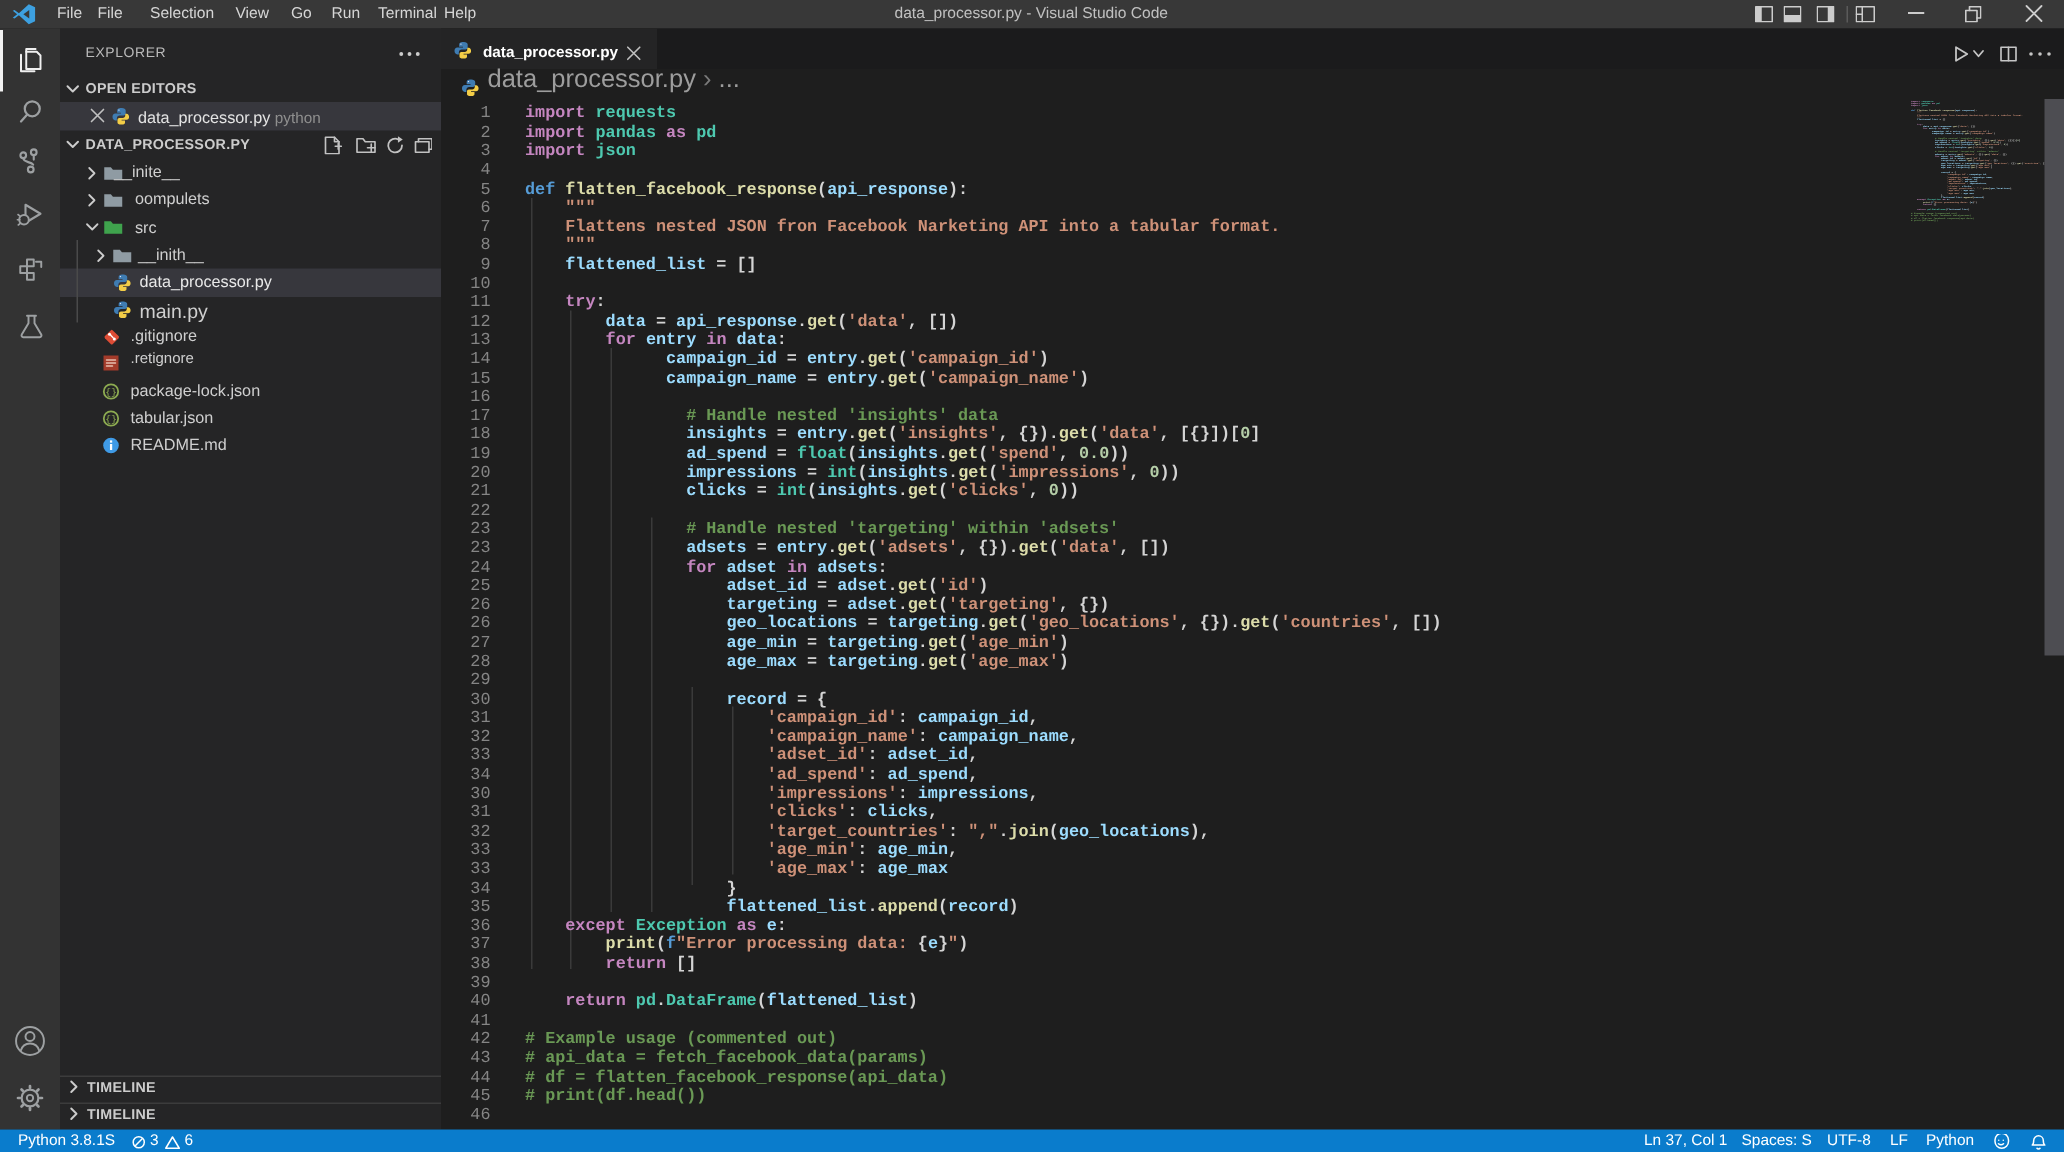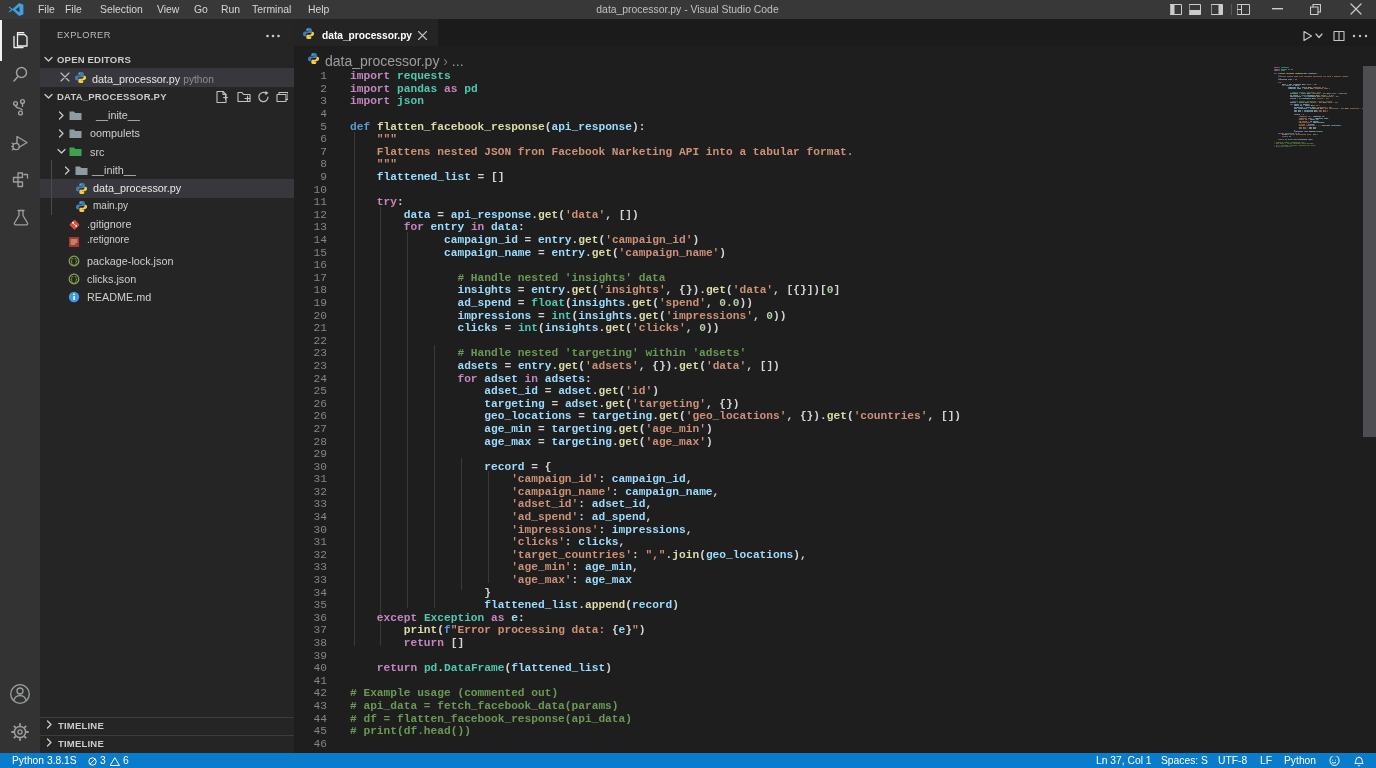--- a/index.html
+++ b/index.html
@@ -31,21 +31,21 @@
 </style></head>
 <body>
 <div id="titlebar">
     <div class="menu" style="left:38px">File</div>
     <div class="menu" style="left:65px">File</div>
     <div class="menu" style="left:100px">Selection</div>
     <div class="menu" style="left:157px">View</div>
     <div class="menu" style="left:194px">Go</div>
     <div class="menu" style="left:221px">Run</div>
     <div class="menu" style="left:252px">Terminal</div>
-    <div class="menu" style="left:308px">Help</div>
+    <div class="menu" style="left:296px">Help</div>
     <div id="wtitle">data_processor.py - Visual Studio Code</div>
   </div>
 <div id="activitybar"></div>
 <div id="actborder"></div>
 <div id="sidebar"></div>
 <div class="abs" style="left:57px;top:30px;font-size:9.3px;color:#bbbbbb;letter-spacing:.4px">EXPLORER</div>
 <svg class="abs" style="left:265px;top:33px" width="16" height="6" viewBox="0 0 16 6">
     <circle cx="2.5" cy="3" r="1.3" fill="#cccccc"></circle>
     <circle cx="8" cy="3" r="1.3" fill="#cccccc"></circle>
     <circle cx="13.5" cy="3" r="1.3" fill="#cccccc"></circle>
@@ -86,21 +86,21 @@
     <path d="M4 4.5v-2h9v7h-2" fill="none" stroke="#c2c2c2" stroke-width="1.1" stroke-linecap="round" stroke-linejoin="round"></path>
   </svg>
 <div class="abs" style="left:40px;top:179px;width:254px;height:18.6px;background:#37373d"></div>
 <div class="abs" style="left:51px;top:160px;width:1px;height:55px;background:#4a4a4a"></div>
 <svg class="abs" style="left:58px;top:111.0px" width="7" height="9" viewBox="0 0 7 9">
     <path d="M1.5 1 5 4.5 1.5 8" fill="none" stroke="#cccccc" stroke-width="1.2" stroke-linecap="round" stroke-linejoin="round"></path>
   </svg>
 <svg class="abs" style="left:69px;top:110.0px" width="13" height="11" viewBox="0 0 13 11">
     <path d="M0.5 1.5h4.4l1.4 1.6h6.2v6.8H0.5z" fill="#8f9ba3"></path>
   </svg>
-<div class="abs" style="left:96px;top:109.2px;font-size:10.8px;color:#cfcfcf">__inite__</div>
+<div class="abs" style="left:76px;top:109.2px;font-size:10.8px;color:#cfcfcf">__inite__</div>
 <svg class="abs" style="left:58px;top:129.2px" width="7" height="9" viewBox="0 0 7 9">
     <path d="M1.5 1 5 4.5 1.5 8" fill="none" stroke="#cccccc" stroke-width="1.2" stroke-linecap="round" stroke-linejoin="round"></path>
   </svg>
 <svg class="abs" style="left:69px;top:128.2px" width="13" height="11" viewBox="0 0 13 11">
     <path d="M0.5 1.5h4.4l1.4 1.6h6.2v6.8H0.5z" fill="#8f9ba3"></path>
   </svg>
 <div class="abs" style="left:90px;top:127.4px;font-size:10.8px;color:#cfcfcf">oompulets</div>
 <svg class="abs" style="left:57px;top:148.4px" width="9" height="7" viewBox="0 0 9 7">
     <path d="M1 1.5 4.5 5 8 1.5" fill="none" stroke="#cccccc" stroke-width="1.2" stroke-linecap="round" stroke-linejoin="round"></path>
   </svg>
@@ -119,21 +119,21 @@
     <path d="M6.4 1C4.9 1 4.1 1.6 4.1 2.6v1.5h2.6v.5H2.9C1.7 4.6 1 5.6 1 6.9c0 1.4.7 2.4 1.9 2.4h1V7.9c0-1 .9-1.9 1.9-1.9h2.5c.9 0 1.5-.7 1.5-1.6V2.6C9.8 1.6 8.6 1 7.3 1z" fill="#3f7cb2"></path>
     <path d="M6.6 12c1.5 0 2.3-.6 2.3-1.6V8.9H6.3v-.5h3.8c1.2 0 1.9-1 1.9-2.3 0-1.4-.7-2.4-1.9-2.4h-1v1.4c0 1-.9 1.9-1.9 1.9H4.7c-.9 0-1.5.7-1.5 1.6v1.8c0 1 1.2 1.6 2.5 1.6z" fill="#f3cd47" transform="translate(1.5,1.5) scale(0.88)"></path>
     <circle cx="5.3" cy="2.4" r="0.45" fill="#eef"></circle>
   </svg>
 <div class="abs" style="left:93px;top:182.0px;font-size:10.8px;color:#e8e8e8">data_processor.py</div>
 <svg class="abs" style="left:75px;top:200.0px" width="13" height="13" viewBox="0 0 13 13">
     <path d="M6.4 1C4.9 1 4.1 1.6 4.1 2.6v1.5h2.6v.5H2.9C1.7 4.6 1 5.6 1 6.9c0 1.4.7 2.4 1.9 2.4h1V7.9c0-1 .9-1.9 1.9-1.9h2.5c.9 0 1.5-.7 1.5-1.6V2.6C9.8 1.6 8.6 1 7.3 1z" fill="#3f7cb2"></path>
     <path d="M6.6 12c1.5 0 2.3-.6 2.3-1.6V8.9H6.3v-.5h3.8c1.2 0 1.9-1 1.9-2.3 0-1.4-.7-2.4-1.9-2.4h-1v1.4c0 1-.9 1.9-1.9 1.9H4.7c-.9 0-1.5.7-1.5 1.6v1.8c0 1 1.2 1.6 2.5 1.6z" fill="#f3cd47" transform="translate(1.5,1.5) scale(0.88)"></path>
     <circle cx="5.3" cy="2.4" r="0.45" fill="#eef"></circle>
   </svg>
-<div class="abs" style="left:93px;top:200.2px;font-size:10px;color:#cfcfcf">main.py</div>
+<div class="abs" style="left:93px;top:200.2px;font-size:13px;color:#cfcfcf">main.py</div>
 <svg class="abs" style="left:68px;top:218.2px" width="13" height="13" viewBox="0 0 13 13">
     <rect x="3" y="3" width="7.4" height="7.4" rx="1" transform="rotate(45 6.5 6.5)" fill="#dd4c35"></rect>
     <circle cx="5" cy="4.8" r="1" fill="#fff"></circle>
     <circle cx="8.2" cy="8" r="1" fill="#fff"></circle>
     <path d="M5.6 5.4 7.6 7.4" stroke="#fff" stroke-width="0.9"></path>
   </svg>
 <div class="abs" style="left:87px;top:218.39999999999998px;font-size:10.8px;color:#cfcfcf">.gitignore</div>
 <svg class="abs" style="left:68px;top:236.39999999999998px" width="12" height="12" viewBox="0 0 12 12">
     <path d="M1 1h10v10H1z" fill="#a33b2a"></path>
     <path d="M3 4h6M3 6h6M3 8h4" fill="none" stroke="#e8c0b0" stroke-width="1" stroke-linecap="round" stroke-linejoin="round"></path>
@@ -141,42 +141,42 @@
 <div class="abs" style="left:87px;top:234px;font-size:10px;color:#cfcfcf">.retignore</div>
 <svg class="abs" style="left:68px;top:254.6px" width="12" height="12" viewBox="0 0 12 12">
     <circle cx="6" cy="6" r="4.8" fill="none" stroke="#8dab51" stroke-width="1.2"></circle>
     <text x="6" y="8.4" font-size="6.5" fill="#8dab51" text-anchor="middle" font-family="Liberation Mono">{}</text>
   </svg>
 <div class="abs" style="left:87px;top:254.79999999999998px;font-size:10.8px;color:#cfcfcf">package-lock.json</div>
 <svg class="abs" style="left:68px;top:272.79999999999995px" width="12" height="12" viewBox="0 0 12 12">
     <circle cx="6" cy="6" r="4.8" fill="none" stroke="#8dab51" stroke-width="1.2"></circle>
     <text x="6" y="8.4" font-size="6.5" fill="#8dab51" text-anchor="middle" font-family="Liberation Mono">{}</text>
   </svg>
-<div class="abs" style="left:87px;top:272.99999999999994px;font-size:10.8px;color:#cfcfcf">clicks.json</div>
+<div class="abs" style="left:87px;top:272.99999999999994px;font-size:10.8px;color:#cfcfcf">tabular.json</div>
 <svg class="abs" style="left:68px;top:291.0px" width="12" height="12" viewBox="0 0 12 12">
     <circle cx="6" cy="6" r="5.2" fill="#3f9ae5"></circle>
     <rect x="5.3" y="5" width="1.5" height="4" fill="#fff"></rect>
     <rect x="5.3" y="2.6" width="1.5" height="1.5" fill="#fff"></rect>
   </svg>
 <div class="abs" style="left:87px;top:291.2px;font-size:10.8px;color:#cfcfcf">README.md</div>
 <div class="sep" style="top:717px"></div>
 <svg class="abs" style="left:46px;top:720px" width="7" height="9" viewBox="0 0 7 9">
     <path d="M1.5 1 5 4.5 1.5 8" fill="none" stroke="#cccccc" stroke-width="1.3" stroke-linecap="round" stroke-linejoin="round"></path>
   </svg>
 <div class="sechead abs" style="left:58px;top:720px">TIMELINE</div>
 <div class="sep" style="top:735px"></div>
 <svg class="abs" style="left:46px;top:738px" width="7" height="9" viewBox="0 0 7 9">
     <path d="M1.5 1 5 4.5 1.5 8" fill="none" stroke="#cccccc" stroke-width="1.3" stroke-linecap="round" stroke-linejoin="round"></path>
   </svg>
 <div class="sechead abs" style="left:58px;top:738px">TIMELINE</div>
 <div id="tabstrip"></div>
 <div id="tab"></div>
 <div class="abs" style="left:322px;top:29.5px;font-size:10.2px;font-weight:bold;color:#ffffff">data_processor.py</div>
 <div id="crumbs"></div>
-<div class="abs" style="left:325px;top:53px;font-size:14px;color:#9d9d9d">data_processor.py <span style="color:#7a7a7a">›</span> ...</div>
+<div class="abs" style="left:325px;top:43px;font-size:17px;color:#9d9d9d">data_processor.py <span style="color:#7a7a7a">›</span> ...</div>
 <div class="ig" style="left:353.5px;top:132px;height:514px"></div>
 <div class="ig" style="left:380px;top:207px;height:439px"></div>
 <div class="ig" style="left:407px;top:232px;height:376px"></div>
 <div class="ig" style="left:434px;top:345px;height:263px"></div>
 <div class="ig" style="left:460.5px;top:458px;height:132px"></div>
 <div class="ig" style="left:487.5px;top:471px;height:112px"></div>
 <div id="gutter">1
 2
 3
 4

